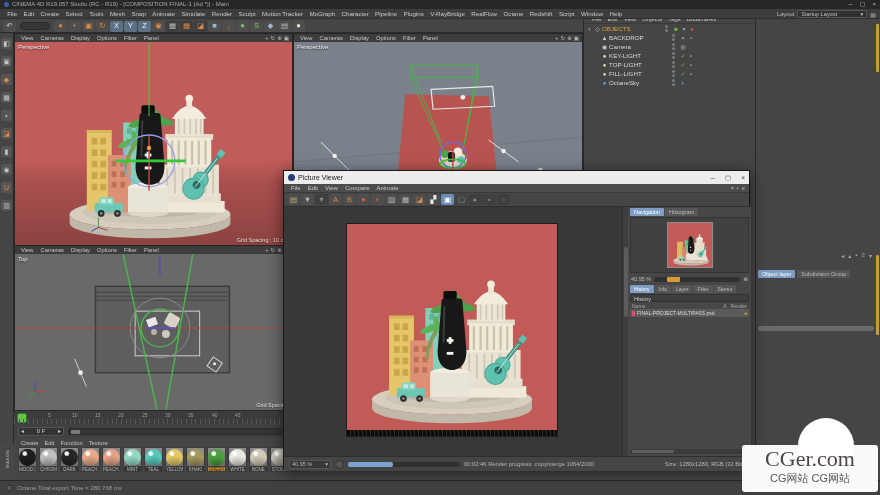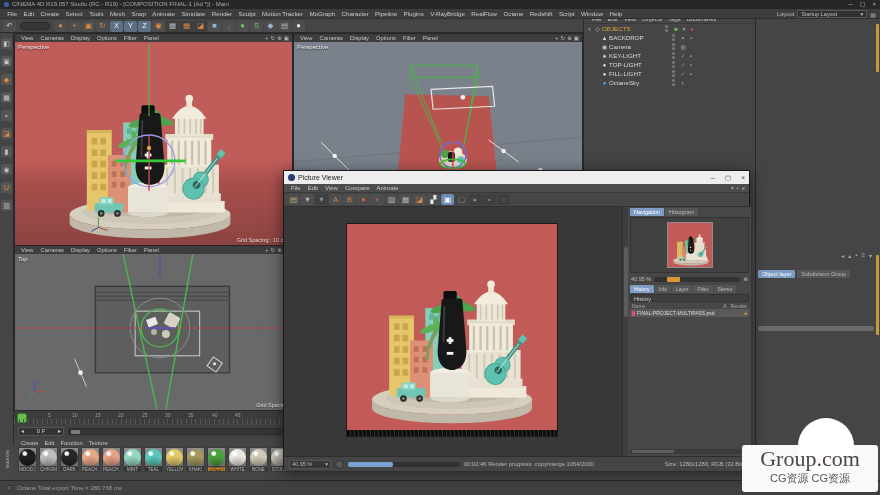--- a/index.html
+++ b/index.html
@@ -860,18 +860,18 @@
     <span class="sq"></span>
     <span>Octane Total export Time = 280.768 ms</span>
   </div>
 
   <div id="wm">
     <span class="wm-circle">
       <i class="mush" style="left:14px;top:38px"></i>
       <i class="mush" style="left:32px;top:38px"></i>
     </span>
     <span class="wm-box" style="display:block">
-      <span class="wm-brand" style="display:block">Group.com</span>
-      <span class="wm-sub" style="display:block">CG资源 CG资源</span>
+      <span class="wm-brand" style="display:block">CGer.com</span>
+      <span class="wm-sub" style="display:block">CG网站 CG网站</span>
     </span>
   </div>
 
 </div>
 
 </body></html>

